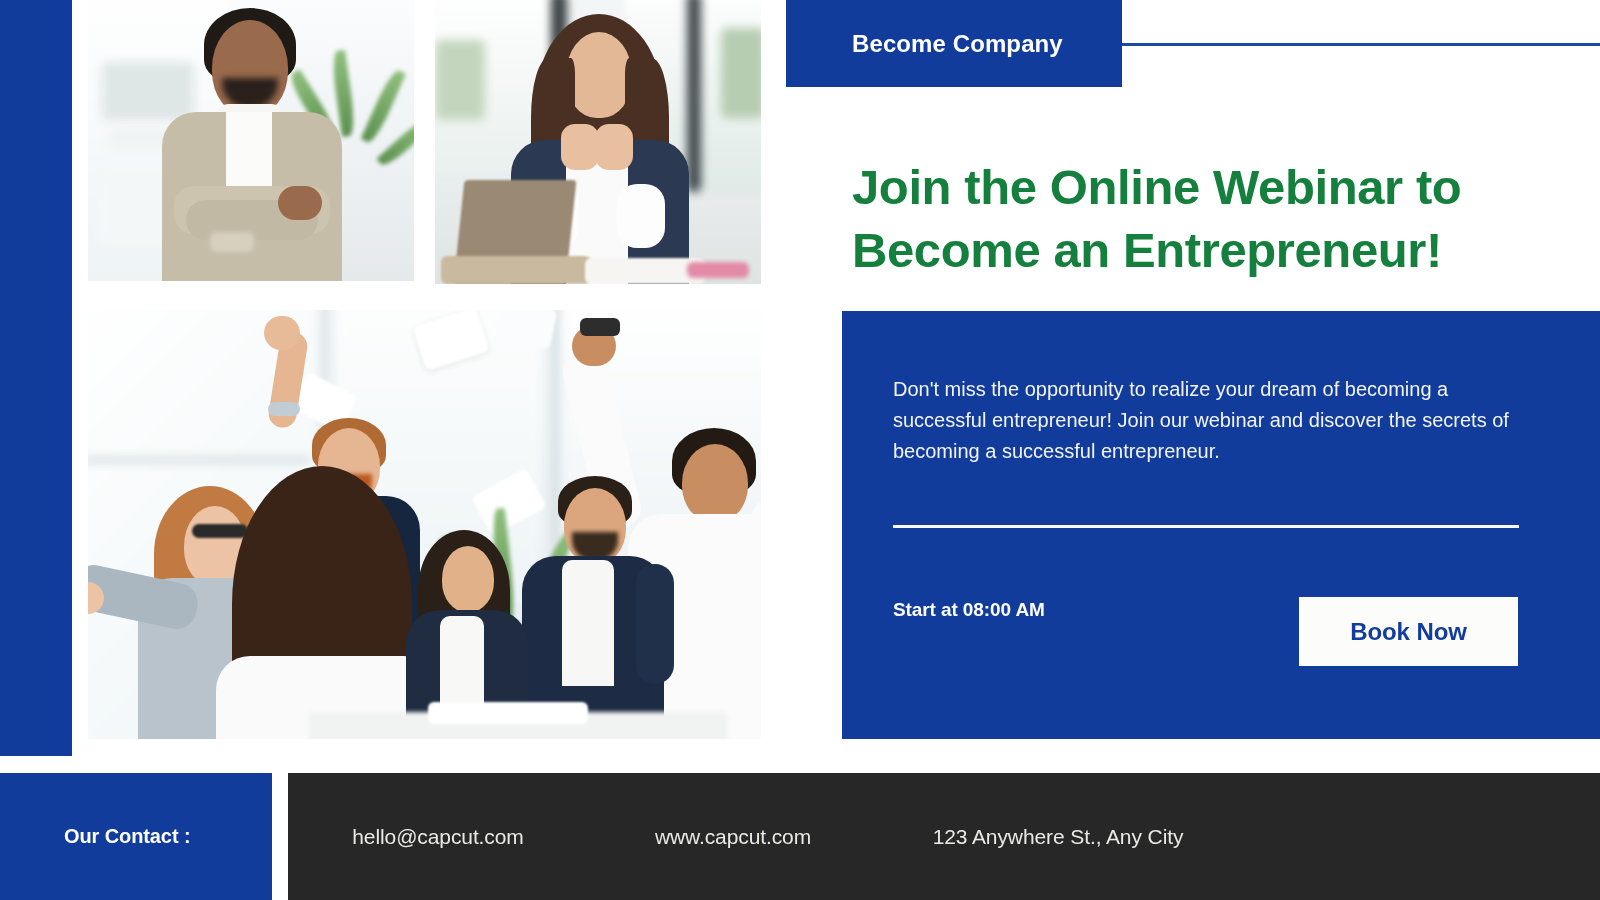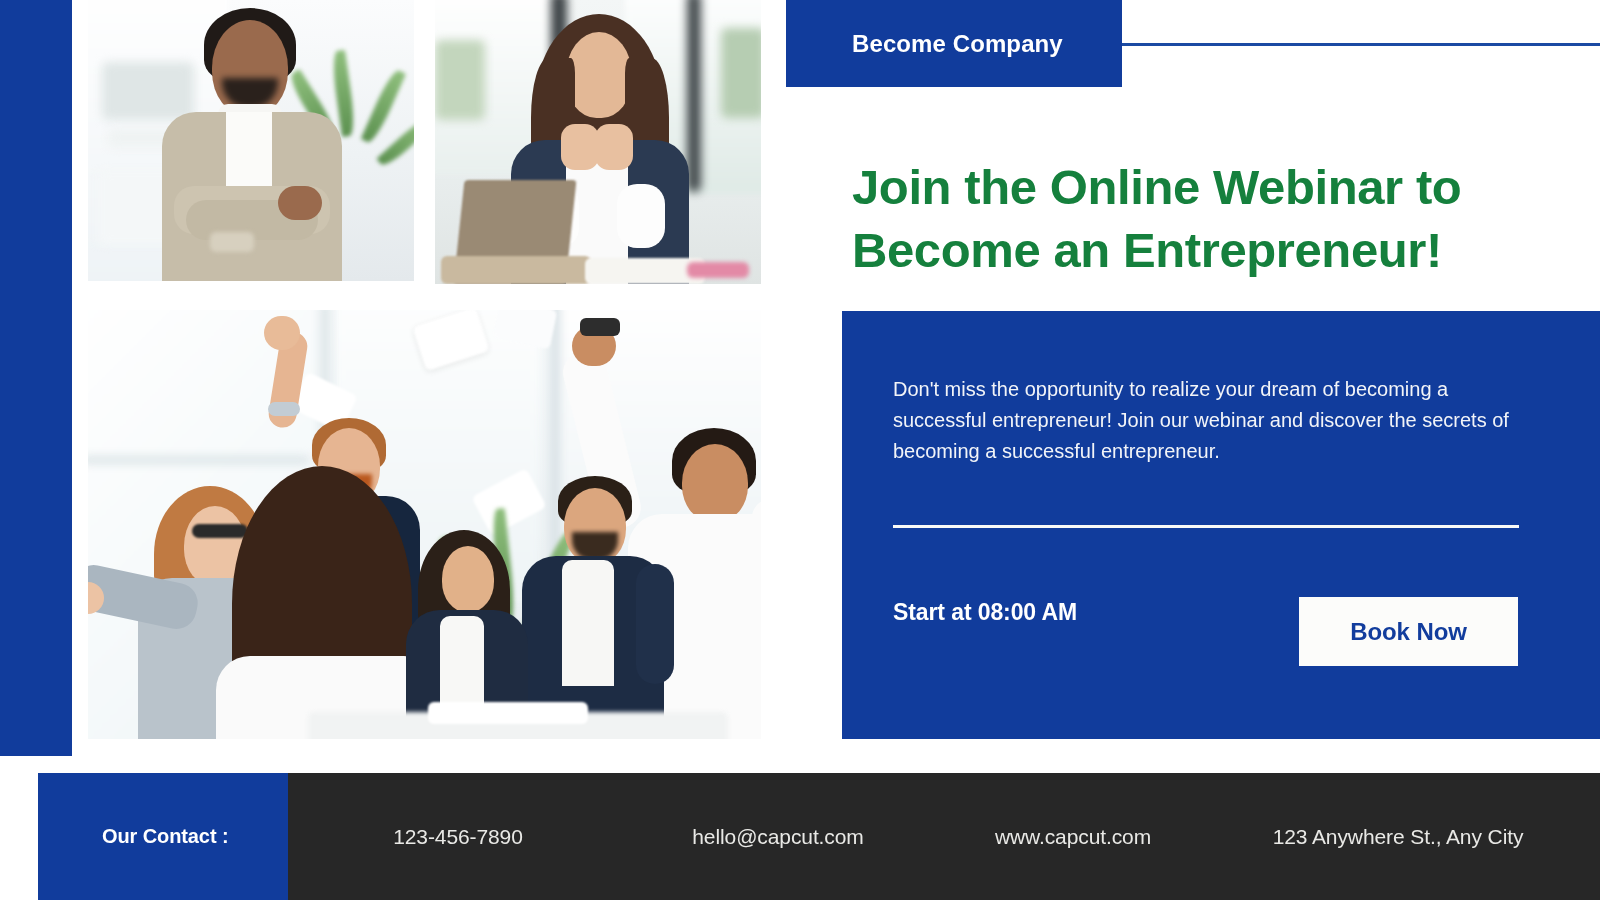--- a/index.html
+++ b/index.html
@@ -106,21 +106,21 @@
   }
   .date-block .date-main {
     color: #ffffff;
     font-size: 33px;
     font-weight: bold;
     letter-spacing: -0.2px;
     line-height: 1.2;
   }
   .date-block .date-sub {
     color: #ffffff;
-    font-size: 23px;
+    font-size: 19px;
     font-weight: bold;
     margin-top: 5px;
     letter-spacing: -0.1px;
   }
 
   .book-btn {
     position: absolute;
     left: 457px;
     top: 286px;
     width: 219px;
@@ -179,21 +179,20 @@
 
   
   .footer-badge {
     position: absolute;
     left: 0; top: 773px;
     width: 272px;
     height: 127px;
     background: #113C9C;
     display: flex;
     align-items: center;
-    margin-left: 38px;
   }
   .footer-badge .contact-label {
     color: #ffffff;
     font-size: 20px;
     font-weight: bold;
     padding-left: 64px;
     letter-spacing: -0.1px;
   }
 
   .footer-bar {
@@ -359,19 +358,18 @@
       <div class="date-sub">Start at 08:00 AM</div>
     </div>
     <button class="book-btn">Book Now</button>
   </div>
 
   <div class="footer-badge">
     <span class="contact-label">Our Contact :</span>
   </div>
 
   <div class="footer-bar">
-    <span class="contact-item ci-0">123-456-7890</span>
     <span class="contact-item ci-1">hello@capcut.com</span>
     <span class="contact-item ci-2">www.capcut.com</span>
     <span class="contact-item ci-3">123 Anywhere St., Any City</span>
   </div>
 
 </div>
 
 </body></html>

